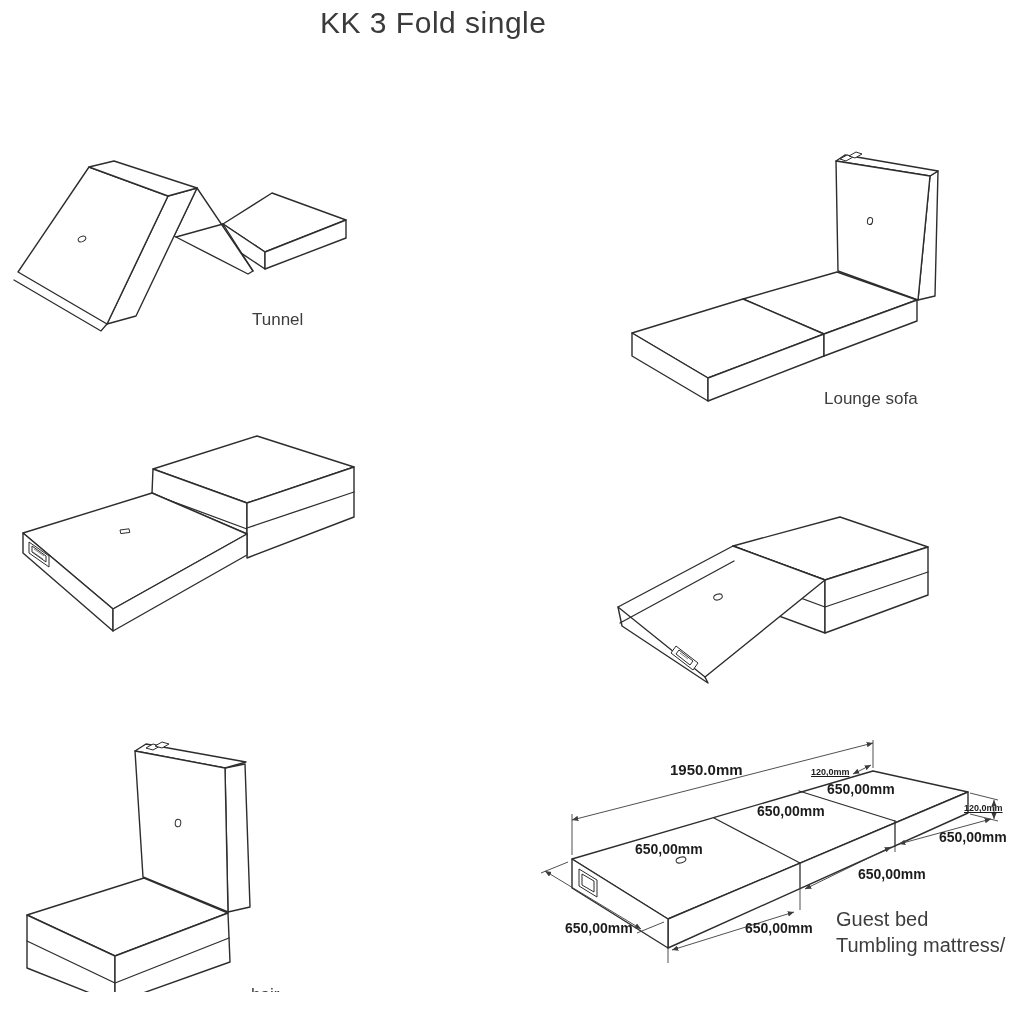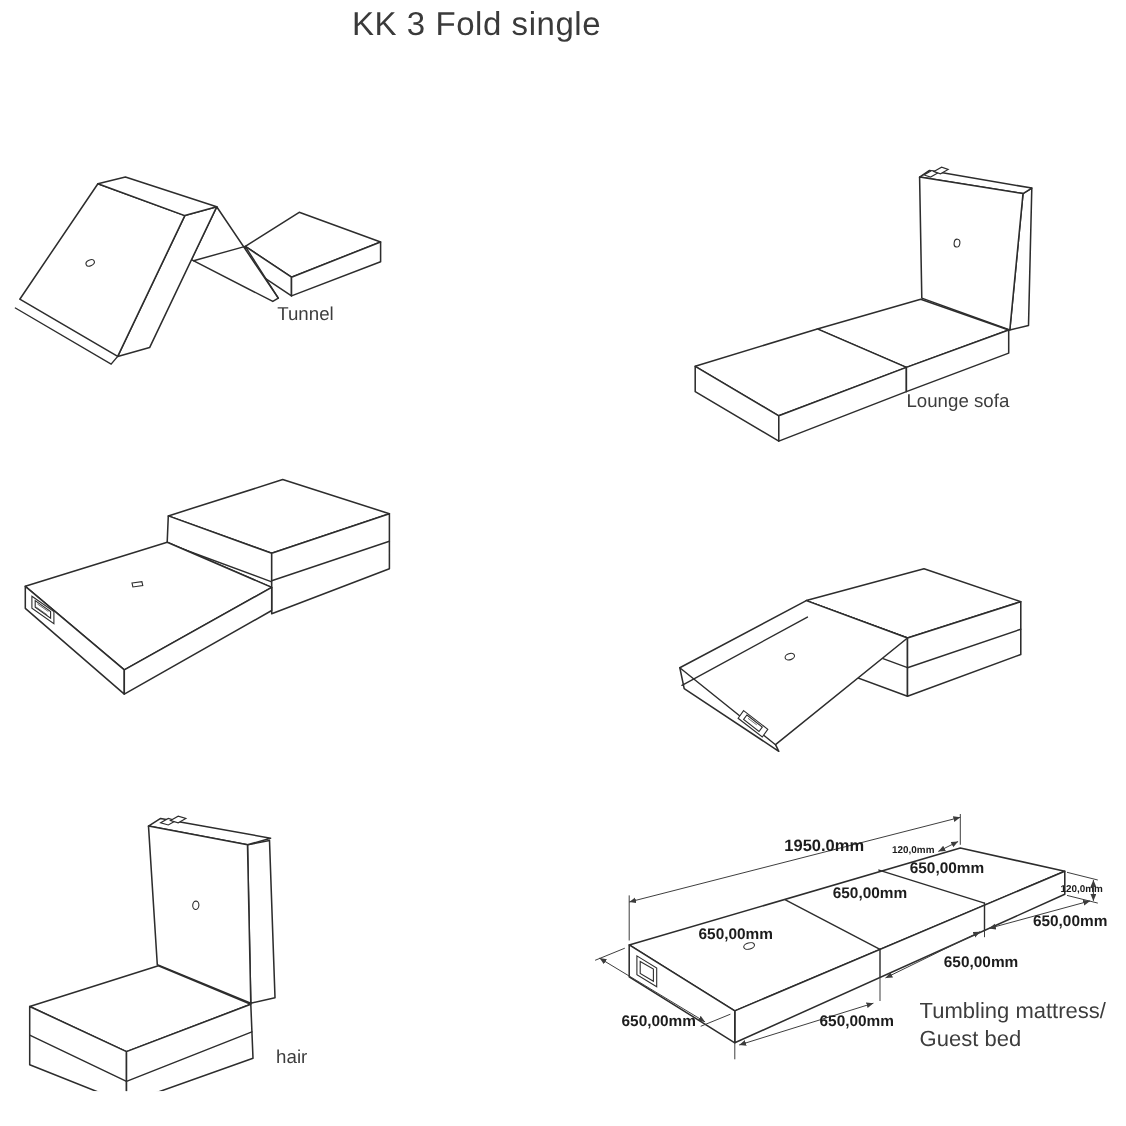--- a/index.html
+++ b/index.html
@@ -1,24 +1,24 @@
 <!DOCTYPE html>
 <html><head>
 <meta charset="utf-8">
 <style>
   html,body{margin:0;padding:0;background:#ffffff;}
   .page{position:relative;width:1024px;height:992px;background:#fff;overflow:hidden;
         font-family:"Liberation Sans",sans-serif;}
   .art{position:absolute;left:0;top:0;}
-  .lbl{position:absolute;color:#3d3d3d;white-space:nowrap;font-size:17px;}
+  .lbl{position:absolute;color:#3d3d3d;white-space:nowrap;font-size:17px;margin-top:34px;}
   .title{position:absolute;color:#3a3a3a;font-size:30px;letter-spacing:.5px;}
   .big-lbl{position:absolute;color:#3d3d3d;font-size:20px;line-height:26px;white-space:nowrap;}
   .dim{position:absolute;color:#1c1c1c;font-weight:700;font-size:14px;white-space:nowrap;}
   .dim-lg{font-size:15px;}
-  .dim-sm{font-size:9px;}
+  .dim-sm{font-size:9px;text-decoration:underline;}
   
   .f{fill:#ffffff;stroke:#2d2d2d;stroke-width:1.4;stroke-linejoin:round;}
   .l{fill:none;stroke:#2d2d2d;stroke-width:1.3;stroke-linecap:round;}
   .tn{fill:#ffffff;stroke:#2d2d2d;stroke-width:1;}
   .hx{fill:none;stroke:#4a4a4a;stroke-width:.7;}
   .d{fill:none;stroke:#3c3c3c;stroke-width:.9;}
 </style>
 </head>
 <body>
 
@@ -138,25 +138,25 @@
 
   <div class="title" style="left:320px;top:6px;">KK 3 Fold single</div>
 
   <div class="lbl" style="left:252px;top:276px;">Tunnel</div>
 
   <div class="lbl" style="left:824px;top:355px;text-align:center;">Lounge sofa</div>
 
   <div class="lbl" style="left:251px;top:951px;">hair</div>
 
   <div class="big-lbl" style="left:836px;top:906px;">
+    <div>Guest bed</div>
     <div>Tumbling mattress/</div>
-    <div>Guest bed</div>
   </div>
 
-  <div class="dim dim-lg" style="left:713px;top:761px;text-align:right;">1950.0mm</div>
+  <div class="dim dim-lg" style="left:670px;top:761px;text-align:right;">1950.0mm</div>
   <div class="dim dim-sm" style="left:811px;top:767px;">120,0mm</div>
   <div class="dim dim-sm" style="left:964px;top:803px;">120,0mm</div>
   <div class="dim" style="left:827px;top:781px;">650,00mm</div>
   <div class="dim" style="left:757px;top:803px;">650,00mm</div>
   <div class="dim" style="left:635px;top:841px;">650,00mm</div>
   <div class="dim" style="left:939px;top:829px;">650,00mm</div>
   <div class="dim" style="left:858px;top:866px;">650,00mm</div>
   <div class="dim" style="left:745px;top:920px;">650,00mm</div>
   <div class="dim" style="left:565px;top:920px;">650,00mm</div>
 </div>

